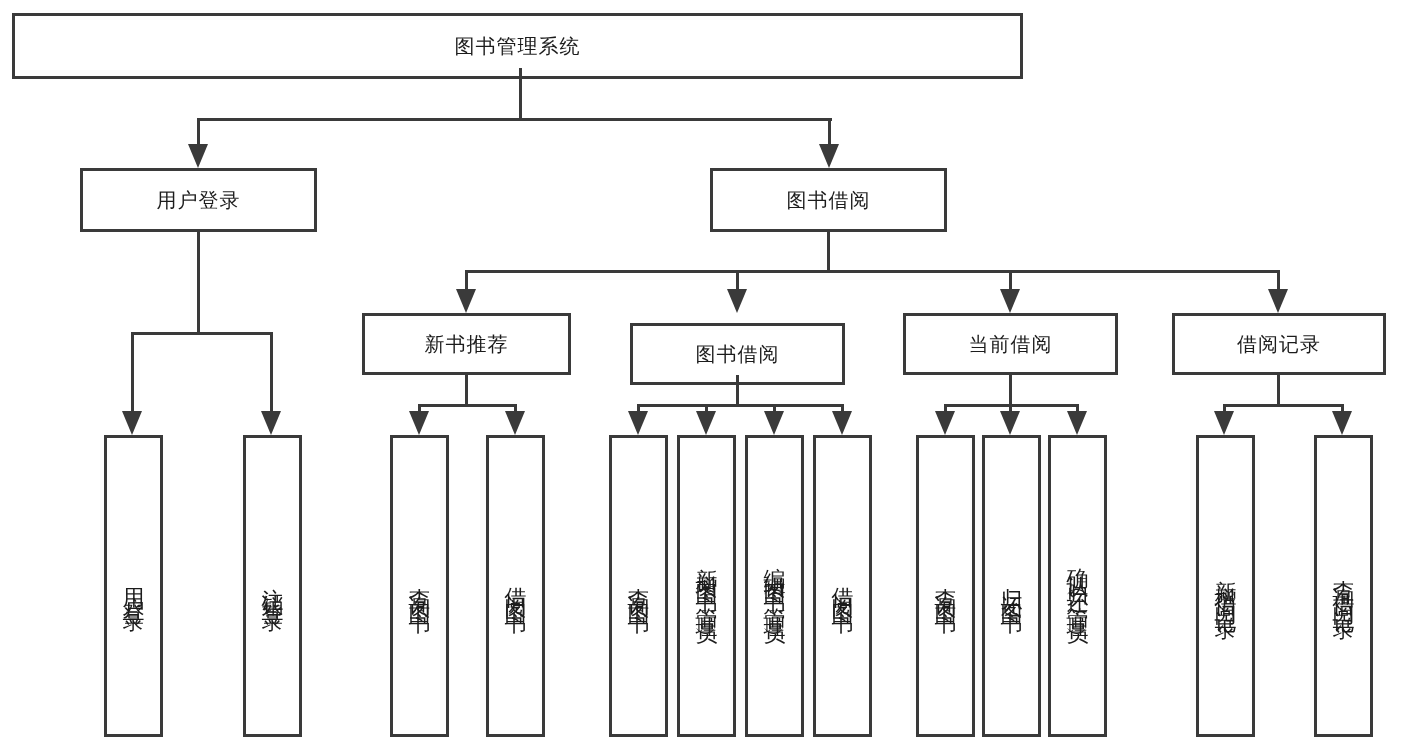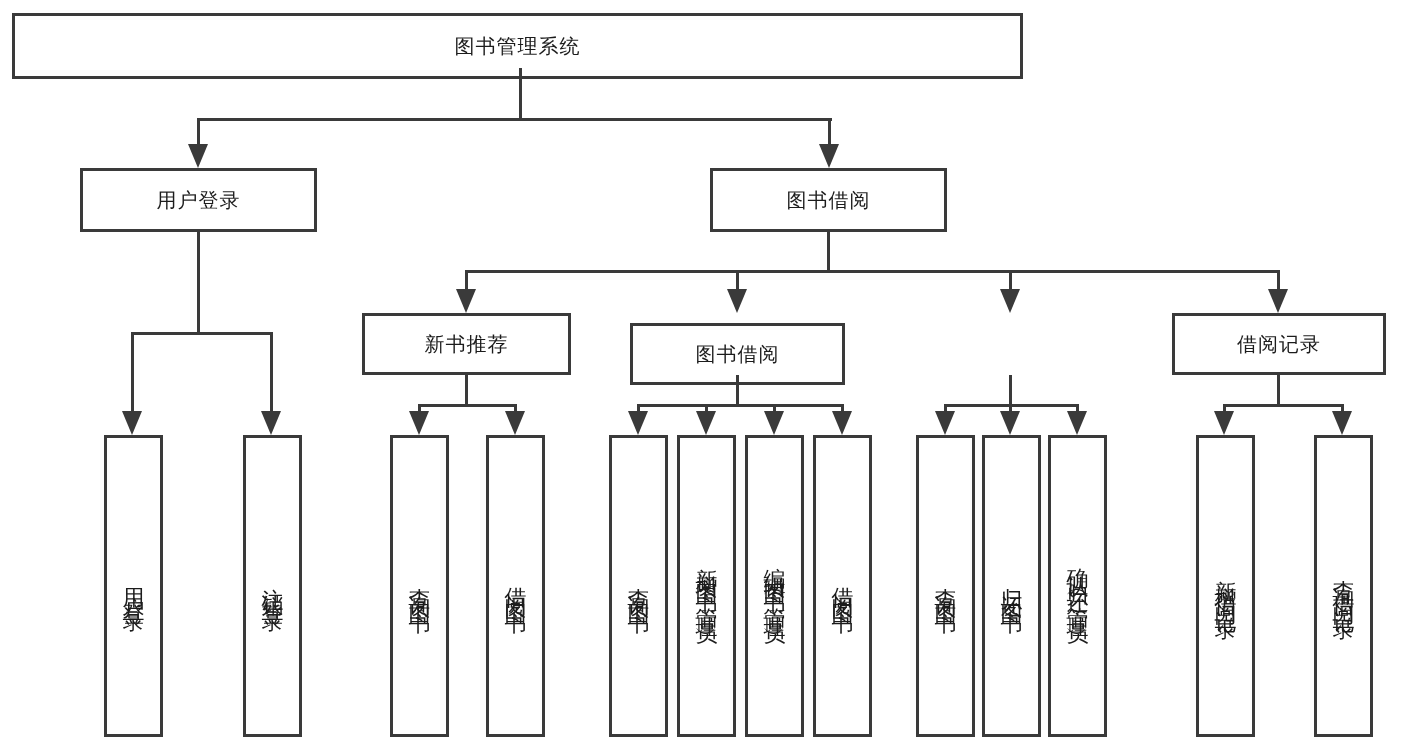--- a/index.html
+++ b/index.html
@@ -108,20 +108,23 @@
   <div class="arrow" style="left:1000px;top:289px;"></div>
   <div class="vline" style="left:1277px;top:270px;height:22px;"></div>
   <div class="arrow" style="left:1268px;top:289px;"></div>
 
   <div class="box h-box" style="left:362px;top:313px;width:209px;height:62px;">
     <span>新书推荐</span>
   </div>
   <div class="box h-box" style="left:630px;top:323px;width:215px;height:62px;">
     <span>图书借阅</span>
   </div>
+  <div class="box h-box" style="left:903px;top:313px;width:215px;height:62px;">
+    <span>当前借阅</span>
+  </div>
   <div class="box h-box" style="left:1172px;top:313px;width:214px;height:62px;">
     <span>借阅记录</span>
   </div>
 
   <div class="vline" style="left:465px;top:375px;height:32px;"></div>
   <div class="hline" style="left:418px;top:404px;width:99px;"></div>
   <div class="vline" style="left:418px;top:404px;height:10px;"></div>
   <div class="arrow" style="left:409px;top:411px;"></div>
   <div class="vline" style="left:514px;top:404px;height:10px;"></div>
   <div class="arrow" style="left:505px;top:411px;"></div>

